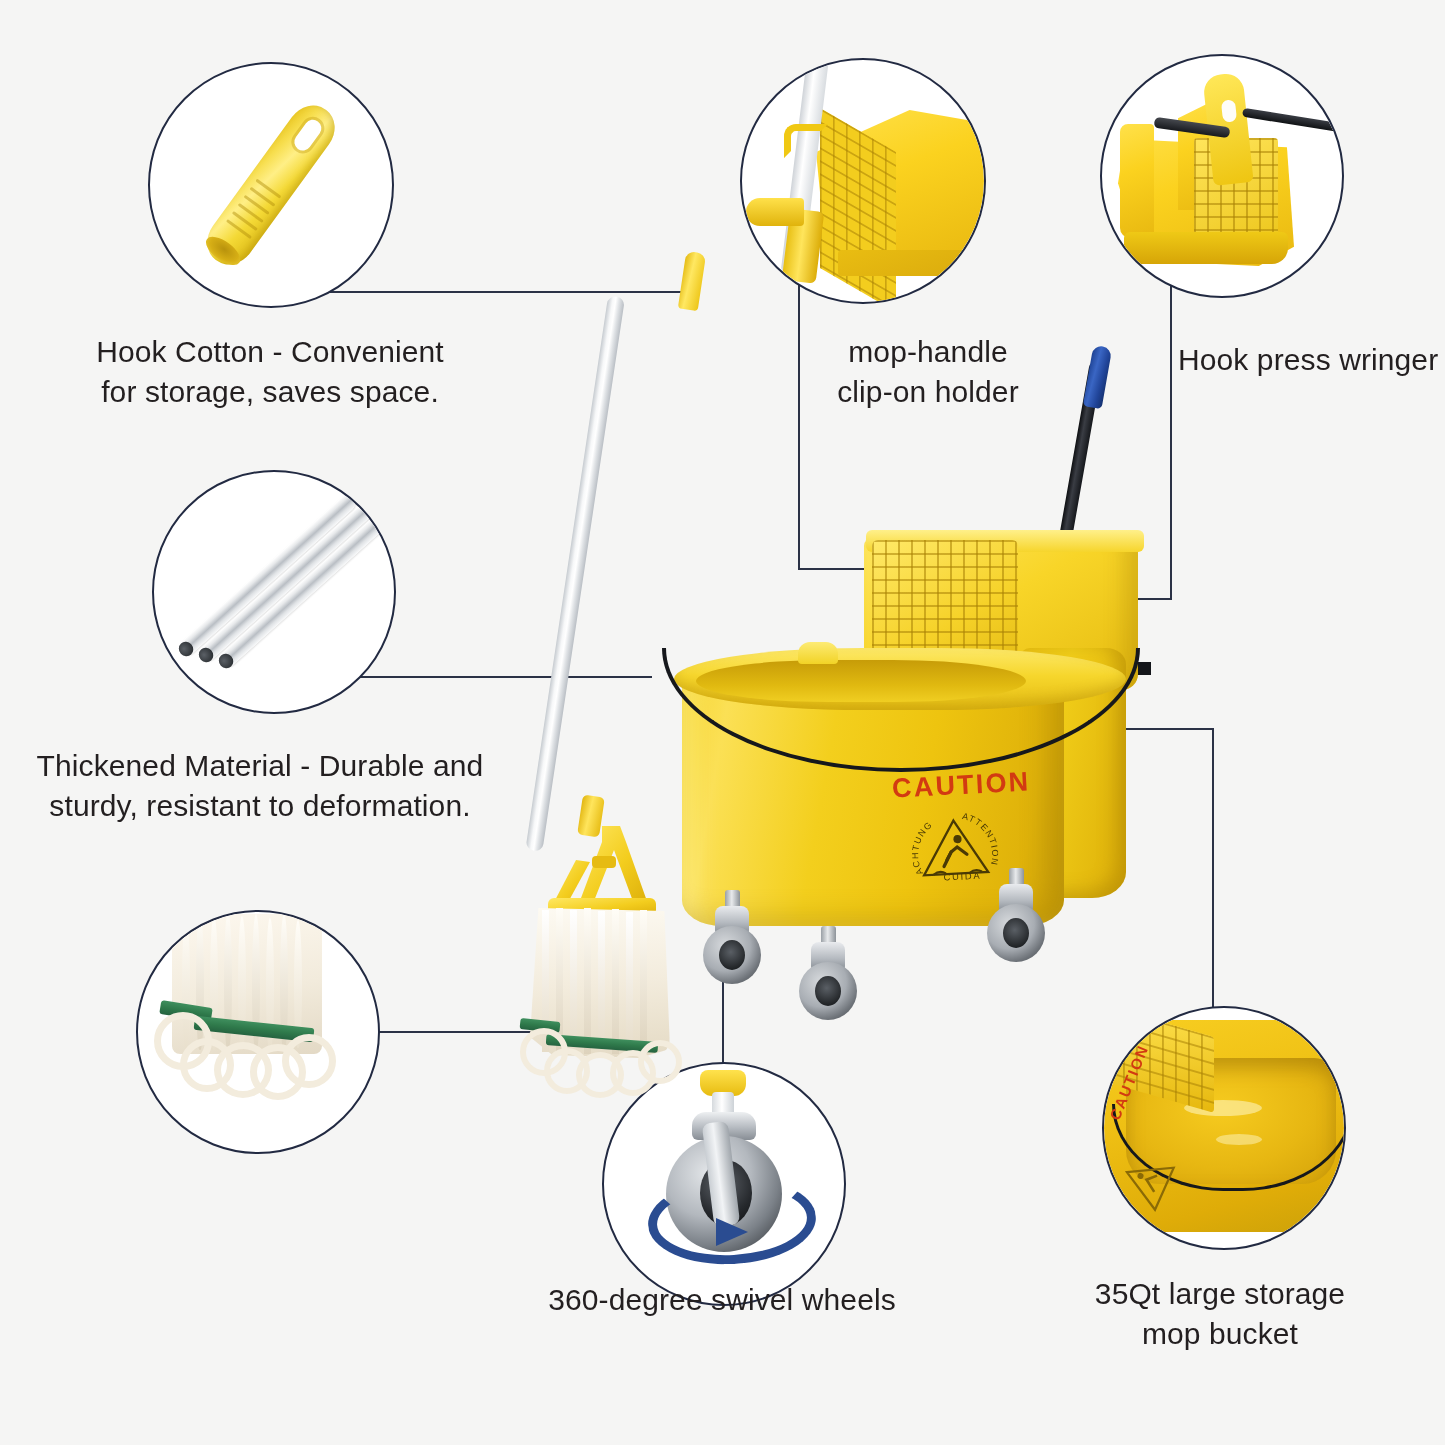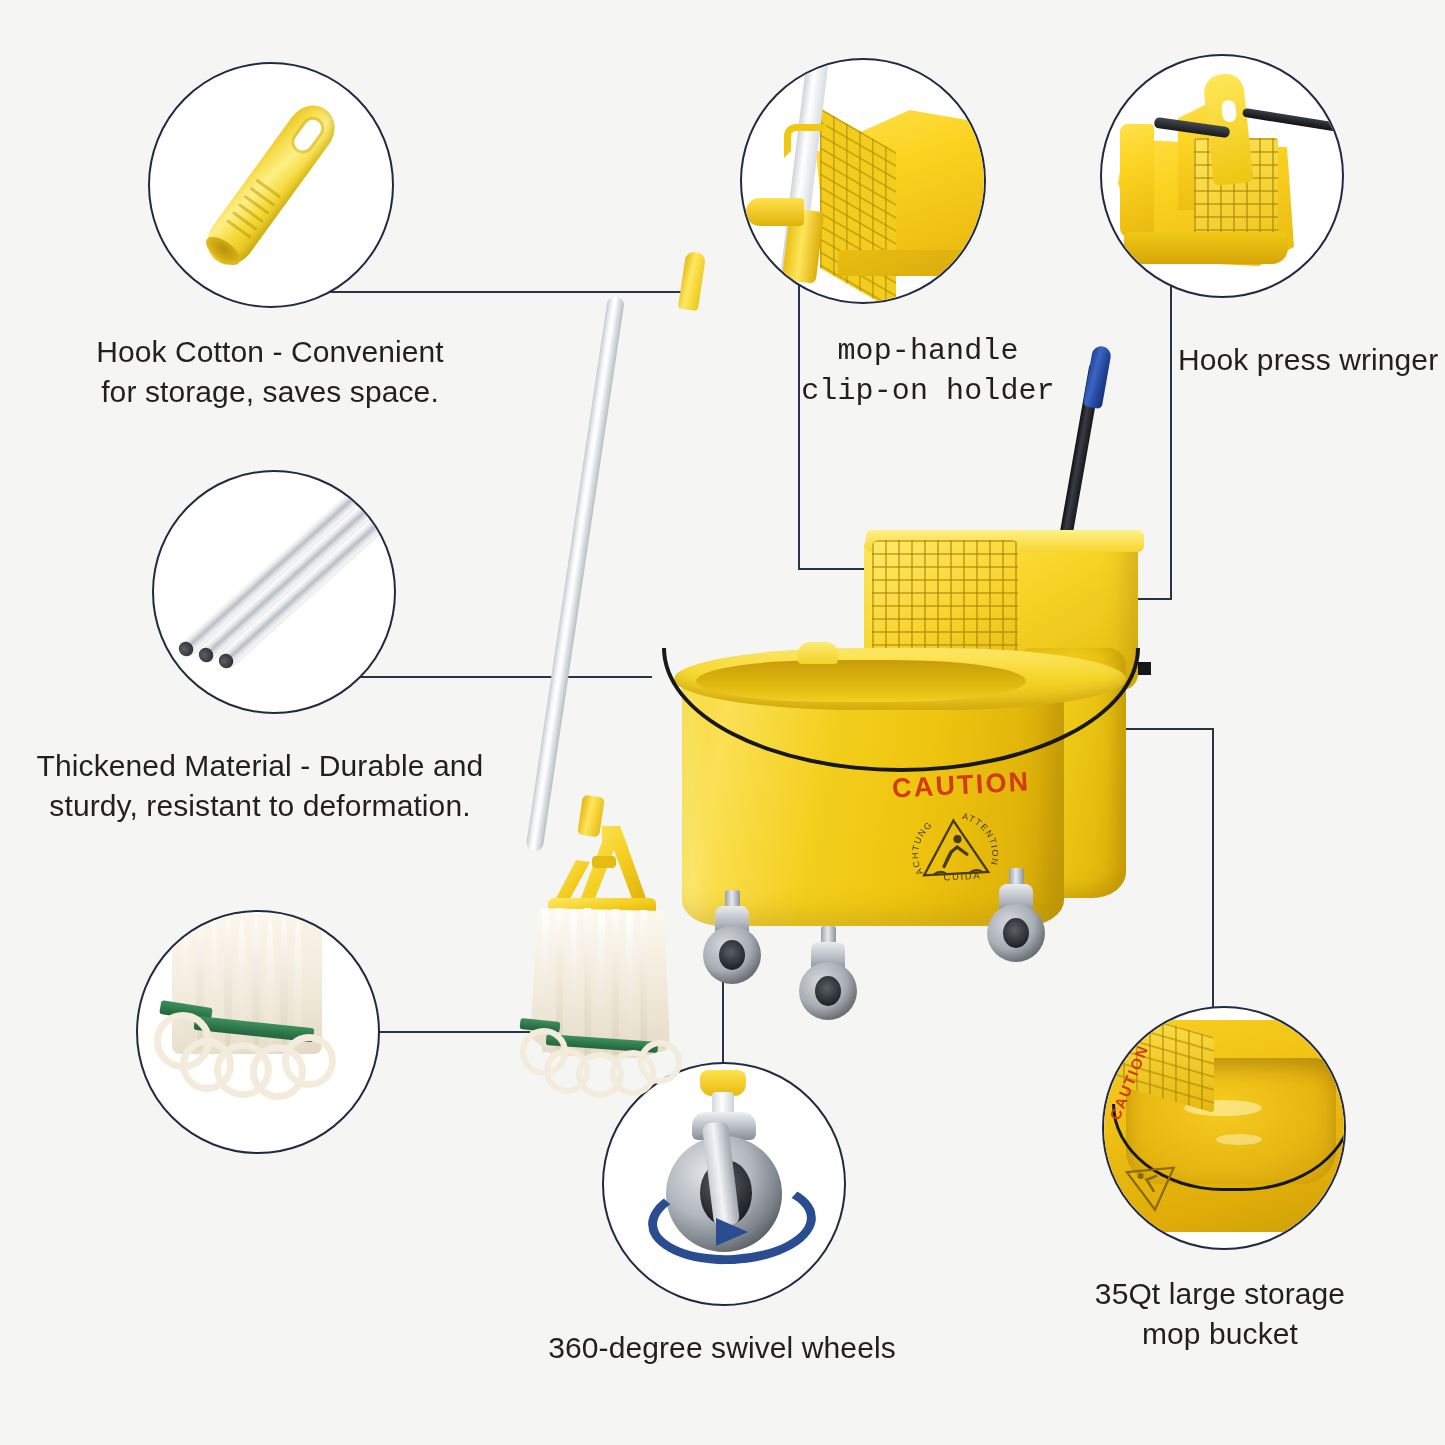--- a/index.html
+++ b/index.html
@@ -423,21 +423,21 @@
                   border-radius:12px 0 0 0;"></div>
       <div style="position:absolute; left:44px; top:150px; width:34px; height:72px;
                   background:linear-gradient(90deg,#e8bf13,#ffe55c 45%,#dcad09);
                   border-radius:6px; transform:rotate(7deg);"></div>
       <div style="position:absolute; left:4px; top:138px; width:58px; height:28px;
                   background:linear-gradient(180deg,#ffe14a,#e0b30c);
                   border-radius:14px 4px 4px 14px;"></div>
     </div>
   </div>
 
-  <div class="callout-text ct-center" style="left:778px; top:332px; width:300px;font-family:Liberation Mono, monospace;">mop-handle
+  <div class="callout-text ct-center" style="left:778px; top:332px; width:300px;">mop-handle
 clip-on holder</div>
 
   <div class="inset" style="left:1100px; top:54px; width:240px; height:240px;">
     <div class="inset-inner">
       <div class="ybox" style="left:16px; top:72px; width:176px; height:138px;
                   clip-path: polygon(4% 8%, 96% 14%, 100% 86%, 80% 100%, 14% 96%, 0 40%);
                   border-radius:8px;"></div>
       <div class="ybox" style="left:18px; top:68px; width:34px; height:114px; border-radius:8px 4px 4px 10px;"></div>
       <div class="ybox" style="left:76px; top:42px; width:66px; height:112px;
                   clip-path: polygon(0 18%, 62% 0, 100% 16%, 100% 100%, 0 100%);"></div>
@@ -481,21 +481,21 @@
       <div style="position:absolute; left:104px; top:58px; width:26px; height:104px;
                   background:linear-gradient(90deg,#c9ced3,#f2f4f6 42%,#9fa5ab);
                   border-radius:8px; transform:rotate(-7deg);"></div>
       <div class="caster-arrow-ellipse" style="left:44px; top:114px; width:150px; height:68px; transform:rotate(-3deg);"></div>
       <svg style="position:absolute; left:110px; top:148px;" width="44" height="44" viewBox="0 0 44 44">
         <polygon points="2,6 34,20 2,34" fill="#2a4c91"></polygon>
       </svg>
     </div>
   </div>
 
-  <div class="callout-text ct-center" style="left:512px; top:1328px; width:420px;">360-degree swivel wheels</div>
+  <div class="callout-text ct-center" style="left:512px; top:1280px; width:420px;">360-degree swivel wheels</div>
 
   <div class="inset" style="left:1102px; top:1006px; width:240px; height:240px;">
     <div class="inset-inner">
       <div style="position:absolute; left:-14px; top:12px; width:272px; height:212px;
                   background:linear-gradient(165deg,#f8cf22 0%,#efc014 40%,#dfac08 78%,#caa009 100%);
                   border-radius:18px 18px 40px 40px;"></div>
       <div style="position:absolute; left:22px; top:50px; width:210px; height:126px;
                   background:radial-gradient(ellipse at 45% 40%, #f6cb1f 0%, #e7b712 55%, #d3a10a 100%);
                   border-radius:22px 22px 34px 34px; box-shadow: inset 0 10px 18px rgba(130,96,4,.4);"></div>
       <div style="position:absolute; left:80px; top:92px; width:78px; height:16px;

